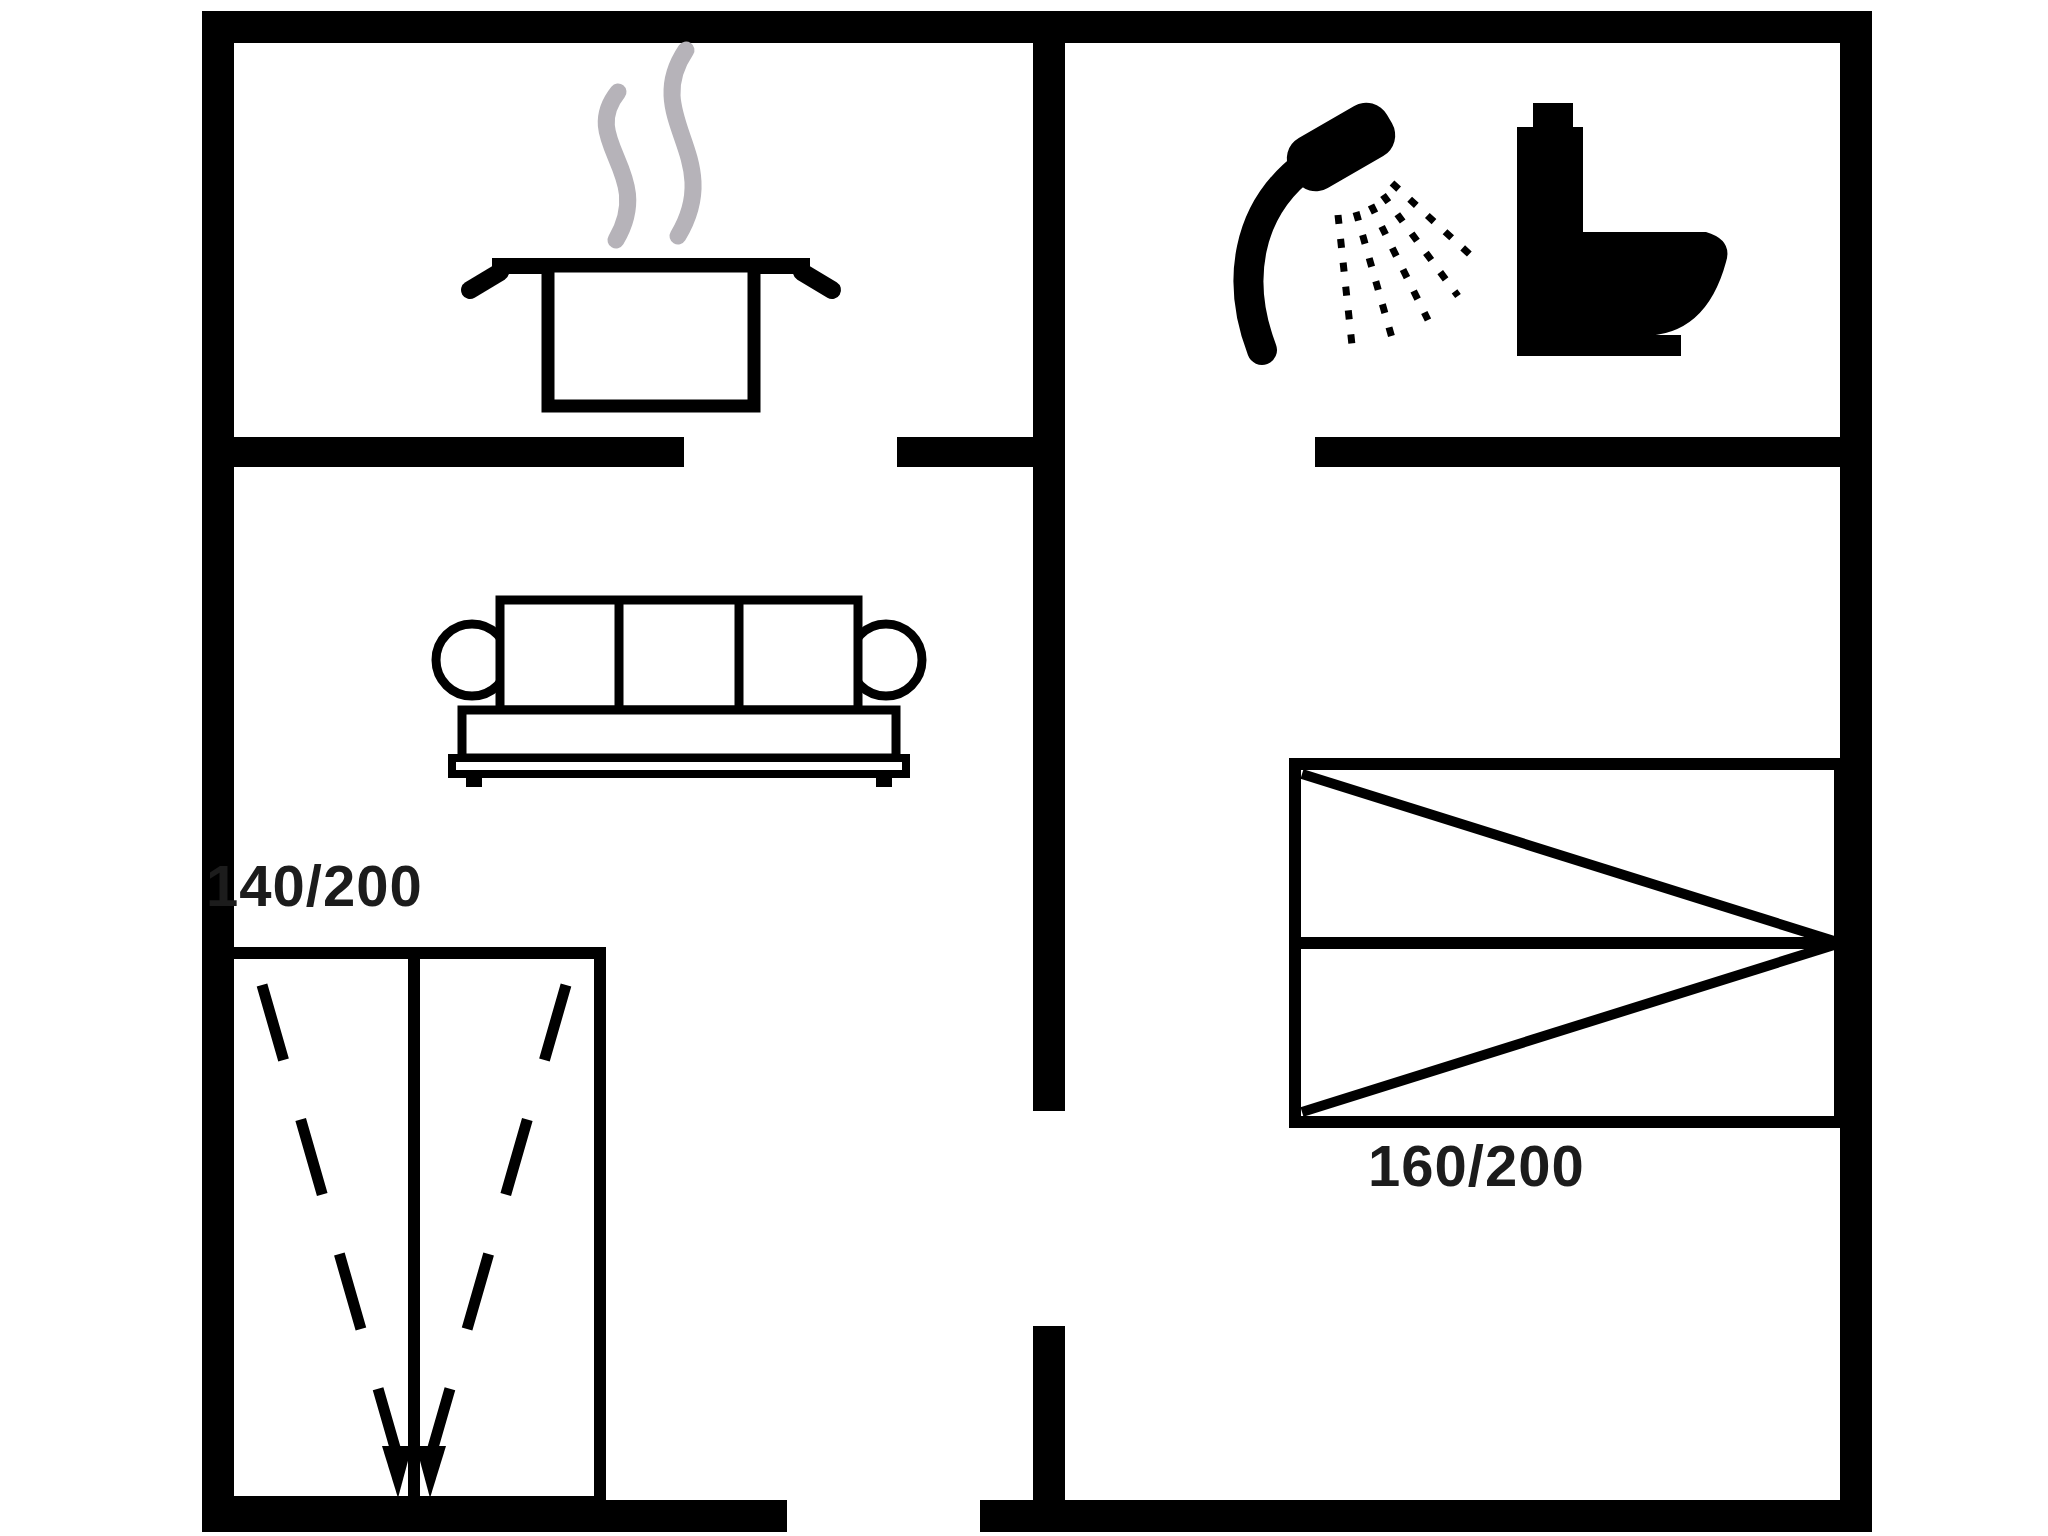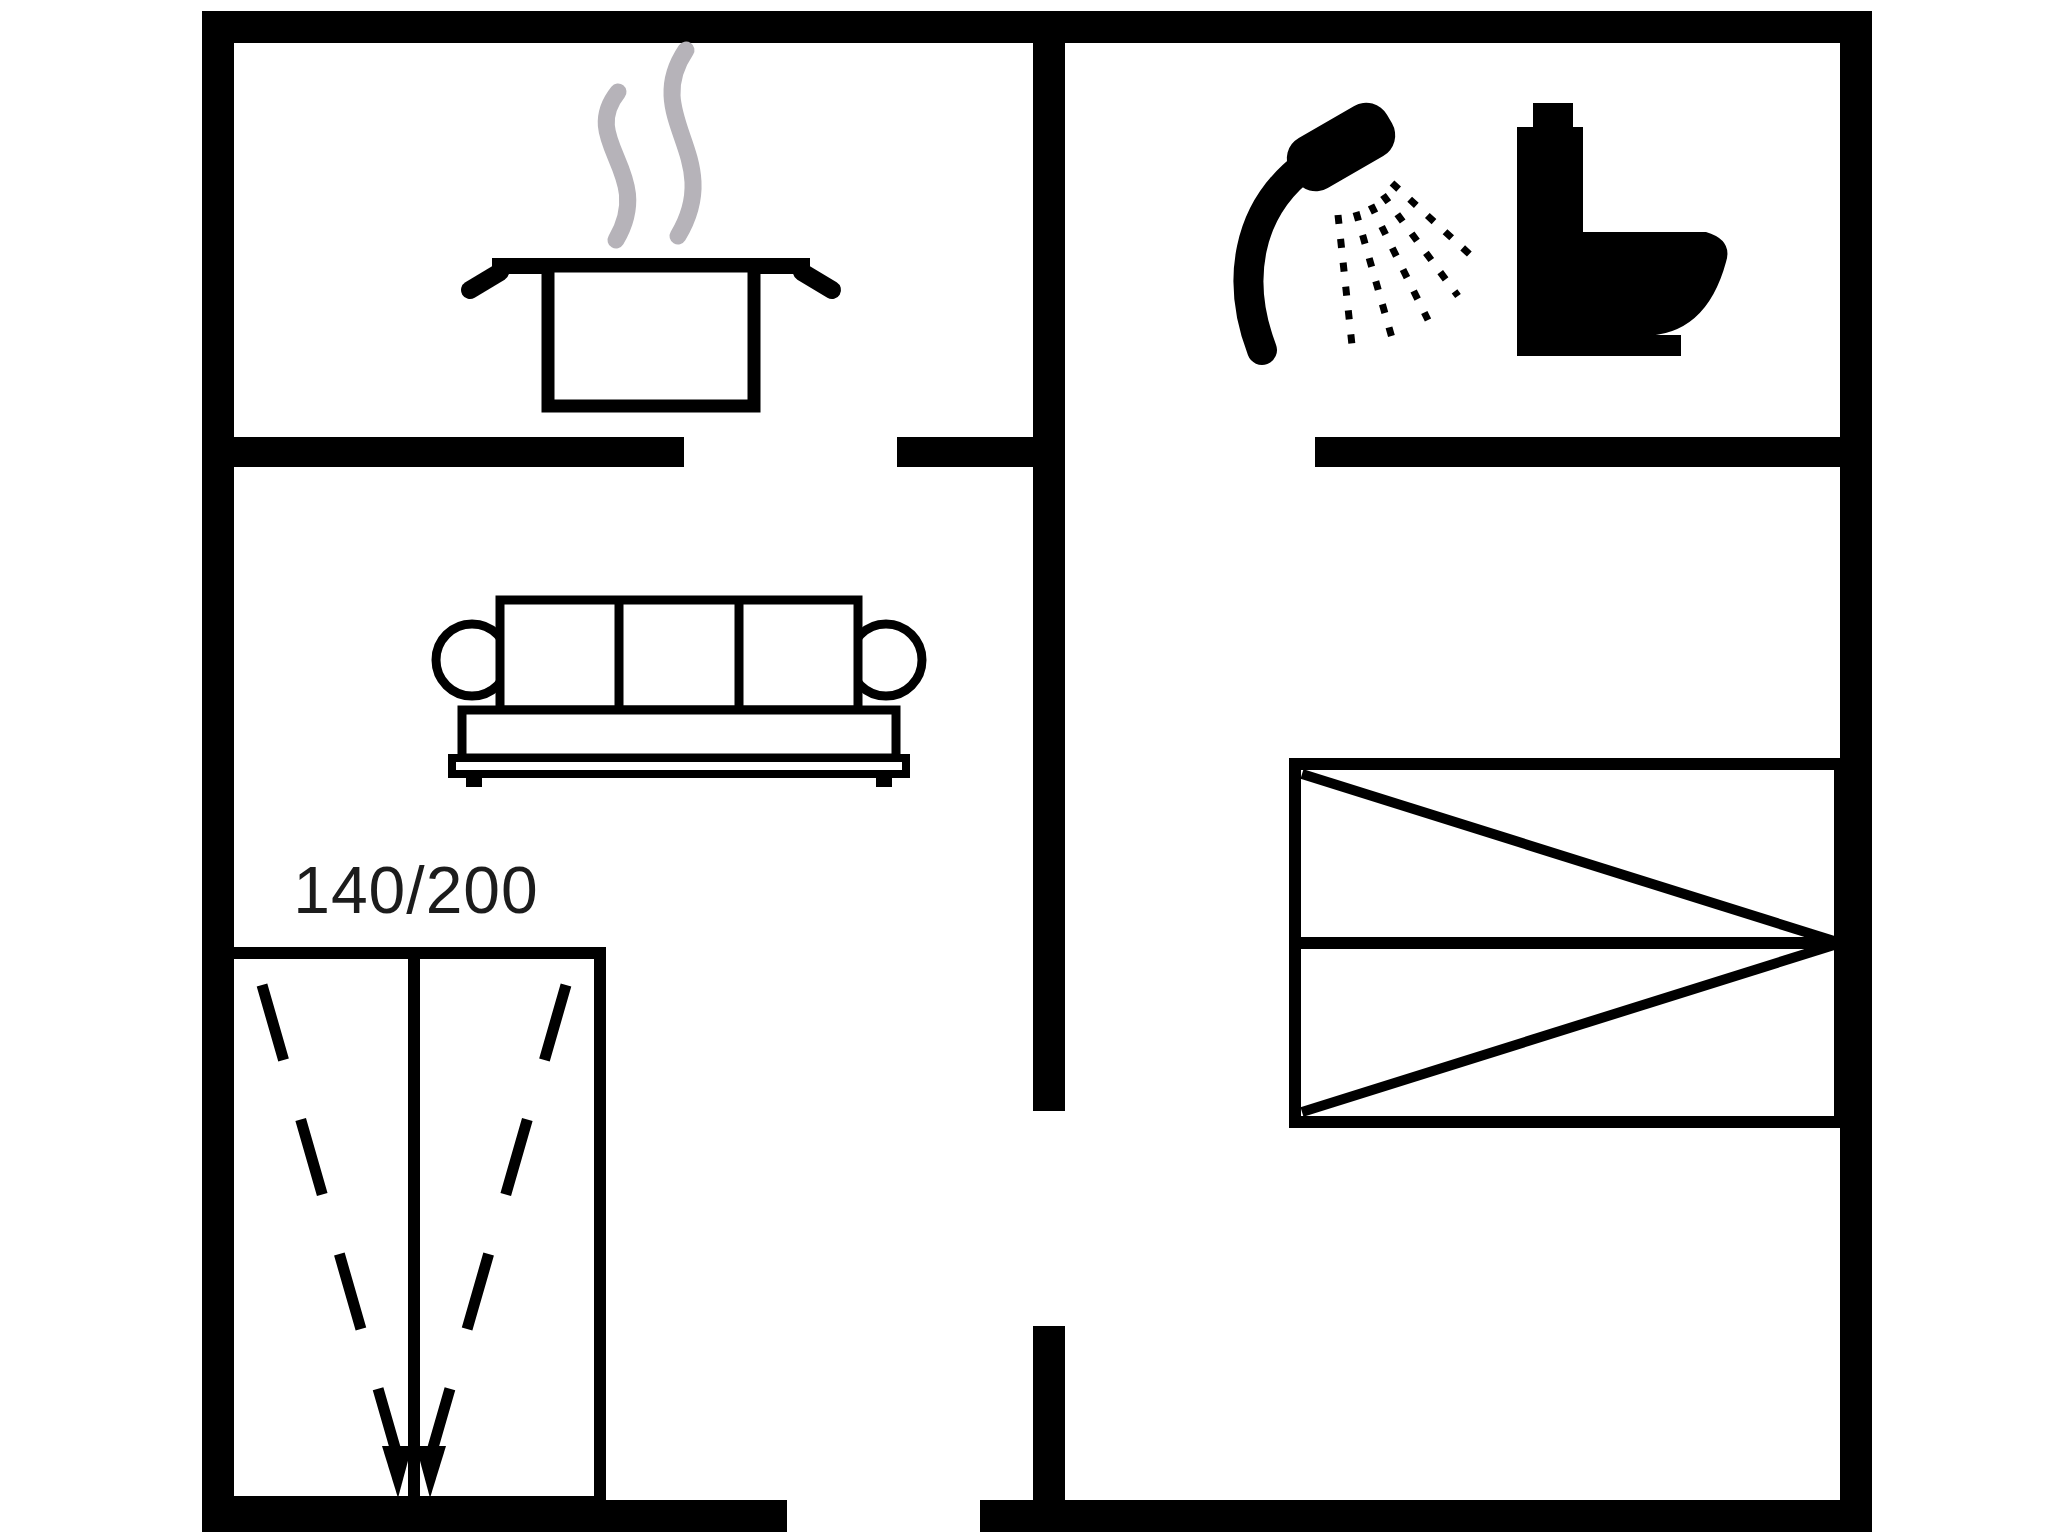--- a/index.html
+++ b/index.html
@@ -18,23 +18,22 @@
   .ink    { fill: var(--wall, #000); }
   .outline{ fill: #ffffff; stroke: var(--wall, #000); }
   .nofill { fill: none; stroke: var(--wall, #000); }
   .steam  { fill: none; stroke: var(--steam, #b6b3b9); stroke-linecap: round; }
   .spray  { stroke: var(--wall, #000); stroke-dasharray: 9 15; stroke-linecap: butt; }
   .dash-arrow { stroke: var(--wall, #000); stroke-dasharray: 78 62; }
 
   .size-label {
     position: absolute;
     width: 420px;
-    text-align: center;
-    font-size: 66px;
-    font-weight: 400;
+    font-size: 58px;
+    font-weight: 700;
     letter-spacing: 1px;
     color: var(--text, #1c1c1c);
     white-space: nowrap;
   }
   #label-bed-left  { left: 206px; top: 852px; }
   #label-bed-right { left: 1368px; top: 1132px; }
 </style>
 </head>
 <body>
 
@@ -109,14 +108,15 @@
       <rect class="outline" stroke-width="12" x="1295" y="764" width="545" height="358"></rect>
       <line class="nofill" stroke-width="12" x1="1295" y1="943" x2="1840" y2="943"></line>
       <line class="nofill" stroke-width="10" x1="1302" y1="774" x2="1834" y2="941"></line>
       <line class="nofill" stroke-width="10" x1="1302" y1="1112" x2="1834" y2="945"></line>
     </g>
 
   </svg>
 
   <div class="size-label" id="label-bed-left">140/200</div>
 
+  <div class="size-label" id="label-bed-right">160/200</div>
 
 </div>
 
 </body></html>

